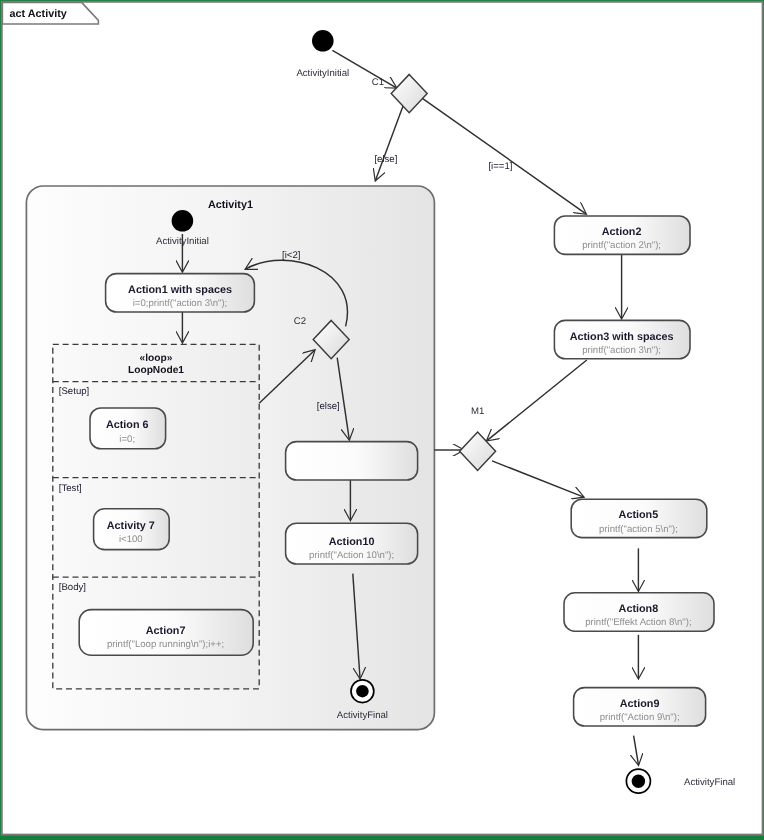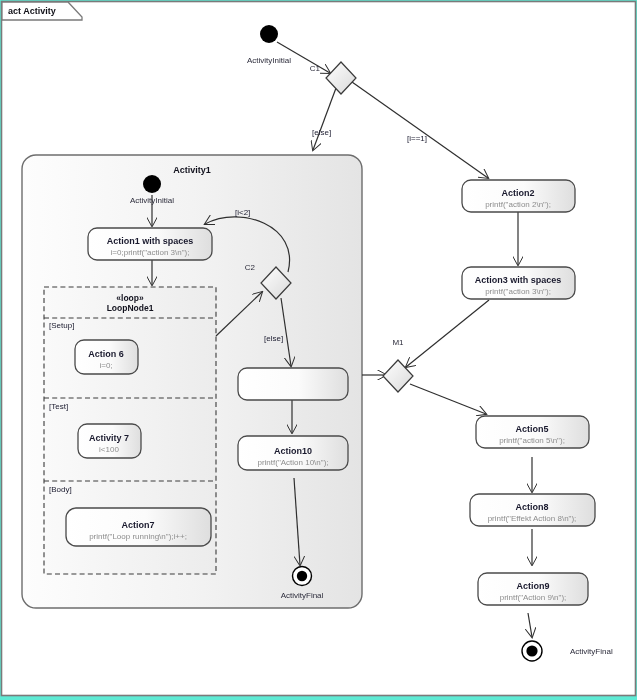--- a/index.html
+++ b/index.html
@@ -4,21 +4,21 @@
 <style>
   html, body {
     margin: 0;
     padding: 0;
     background: #ffffff;
   }
   #canvas {
     position: relative;
     width: 637px;
     height: 700px;
-    background: #5eead4;
+    background: #15803d;
     font-family: "Liberation Sans", sans-serif;
     overflow: hidden;
     text-align: right;
   }
   svg { display: block; }
   .node-title {
     font-family: "Liberation Sans", sans-serif;
     font-size: 9px;
     font-weight: bold;
     fill: #1a1a2e;

